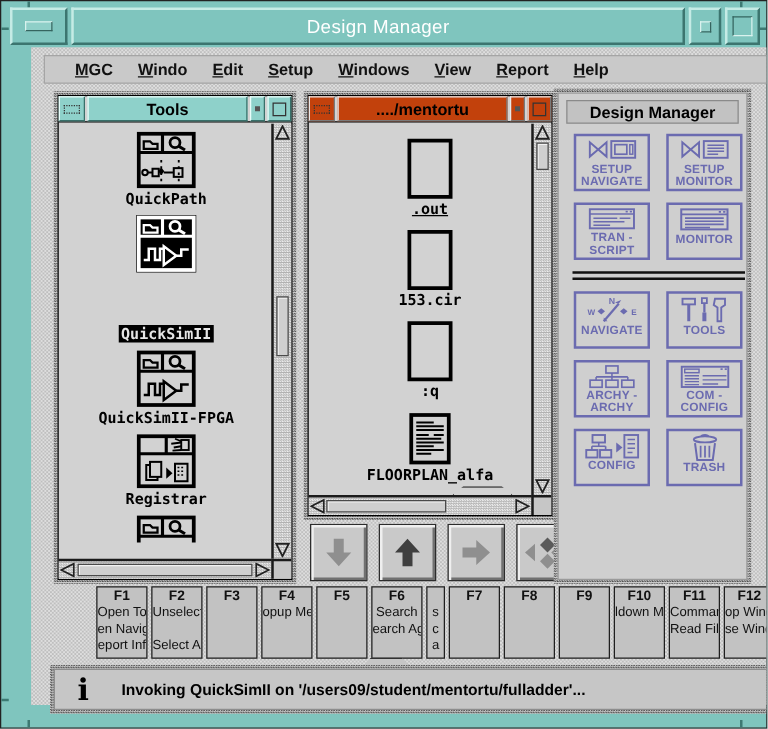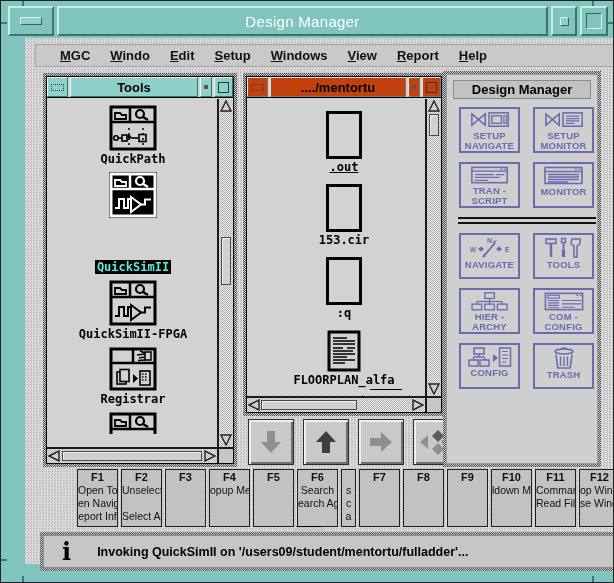--- a/index.html
+++ b/index.html
@@ -31,21 +31,21 @@
   .pt-title { flex:1; font-weight:bold; font-size:13px; color:#000; }
   .sashbox { width:13px; height:7px; border:1px dotted #333; }
   .tinydot { width:4px; height:4px; background:#555; }
   .tinysq { width:11px; height:11px; border:1px solid #333; }
   .pcontent { position:absolute; left:0; top:22px; right:0; bottom:0; }
   .items { position:absolute; left:2px; top:0; right:16px; bottom:16px; overflow:hidden;
     display:flex; flex-direction:column; align-items:center; }
   .titem { display:flex; flex-direction:column; align-items:center; margin-top:6px; cursor:default; }
   .tlabel { font-family:"DejaVu Sans Mono", monospace; font-weight:bold; font-size:12px; color:#000; margin-top:1px; white-space:nowrap; }
   .titem.selected .ticon { background:#000; color:#fff; }
-  .titem.selected .tlabel { background:#000; color:#5eead4; padding:0 2px;margin-top:42px; }
+  .titem.selected .tlabel { background:#000; color:#e5e5e5; padding:0 2px;margin-top:42px; }
   .ticon { color:#000; line-height:0; }
   .clip-top { height:24px; overflow:hidden; }
   .clip-top svg { margin-top:-22px; }
   
   .vscroll { position:absolute; right:0; top:0; bottom:16px; width:16px; border-left:2px solid #1a1a1a;
     background-image:repeating-conic-gradient(#ececec 0% 25%, #b2b2b2 0% 50%); background-size:2px 2px; }
   .hscroll { position:absolute; left:0; right:16px; bottom:0; height:16px; border-top:2px solid #1a1a1a;
     background-image:repeating-conic-gradient(#ececec 0% 25%, #b2b2b2 0% 50%); background-size:2px 2px; }
   .corner { position:absolute; right:0; bottom:0; width:16px; height:16px; background:#c6c6c6; border-left:2px solid #1a1a1a; border-top:2px solid #1a1a1a; }
   .thumb { position:absolute; background:#cfcfcf; border:1px solid #4a4a4a; box-shadow:inset 1px 1px 0 #f2f2f2; }
@@ -435,21 +435,21 @@
           <div class="pbtn">
             <svg width="44" height="24" viewBox="0 0 44 24">
               <rect x="16" y="2" width="11" height="6.5" fill="none" stroke="currentColor" stroke-width="1.5"></rect>
               <line x1="21.5" y1="8.5" x2="21.5" y2="12" stroke="currentColor" stroke-width="1.4"></line>
               <line x1="7" y1="12" x2="36" y2="12" stroke="currentColor" stroke-width="1.4"></line>
               <path d="M7 12 v3 M21.5 12 v3 M36 12 v3" stroke="currentColor" stroke-width="1.4"></path>
               <rect x="1.5" y="15" width="11" height="6.5" fill="none" stroke="currentColor" stroke-width="1.5"></rect>
               <rect x="16" y="15" width="11" height="6.5" fill="none" stroke="currentColor" stroke-width="1.5"></rect>
               <rect x="30.5" y="15" width="11" height="6.5" fill="none" stroke="currentColor" stroke-width="1.5"></rect>
             </svg>
-            <div class="plab">HIER -</div>
+            <div class="plab">ARCHY -</div>
             <div class="plab">ARCHY</div>
           </div>
           <div class="pbtn">
             <svg width="44" height="22" viewBox="0 0 44 22">
               <rect x="2.5" y="2.5" width="39" height="17" fill="none" stroke="currentColor" stroke-width="1.6"></rect>
               <rect x="35" y="3.8" width="1.8" height="1.4" fill="currentColor"></rect>
                 <rect x="38.5" y="3.8" width="1.8" height="1.4" fill="currentColor"></rect>
               <rect x="5" y="4.5" width="12" height="3" fill="none" stroke="currentColor" stroke-width="1.2"></rect>
               <path d="M5 10 h12 M5 12.5 h12 M5 15 h12 M5 17.5 h12" stroke="currentColor" stroke-width="1.2"></path>
               <path d="M20 10 h20 M20 13.5 h20 M20 17 h13" stroke="currentColor" stroke-width="1.2"></path>

